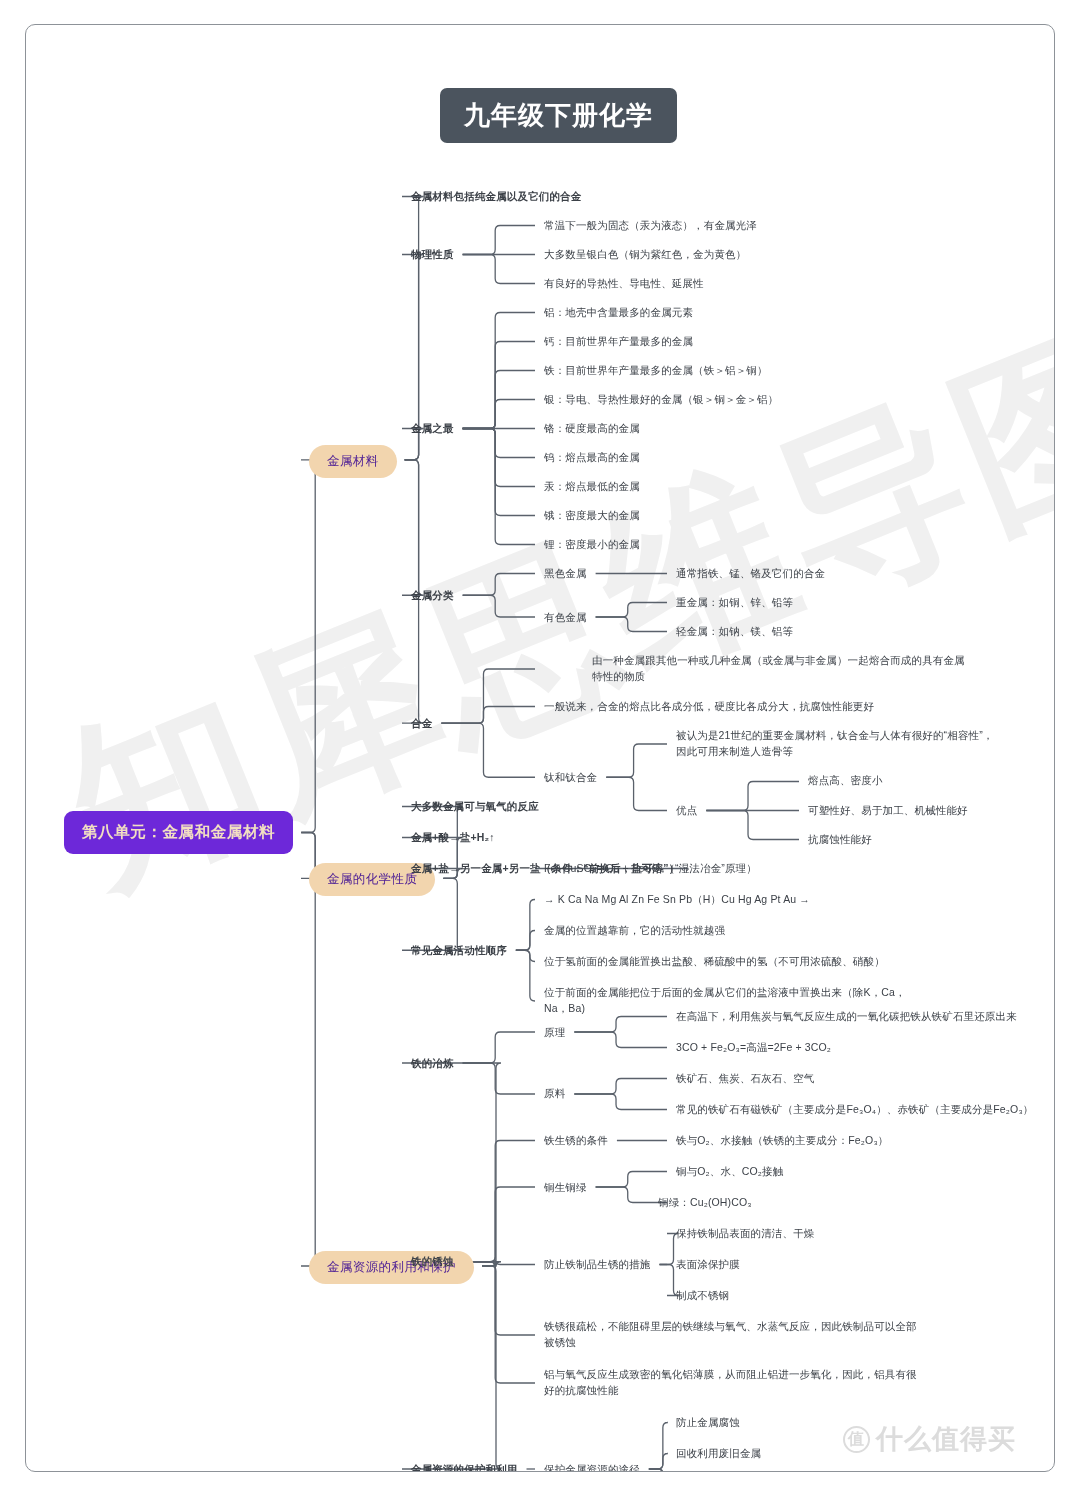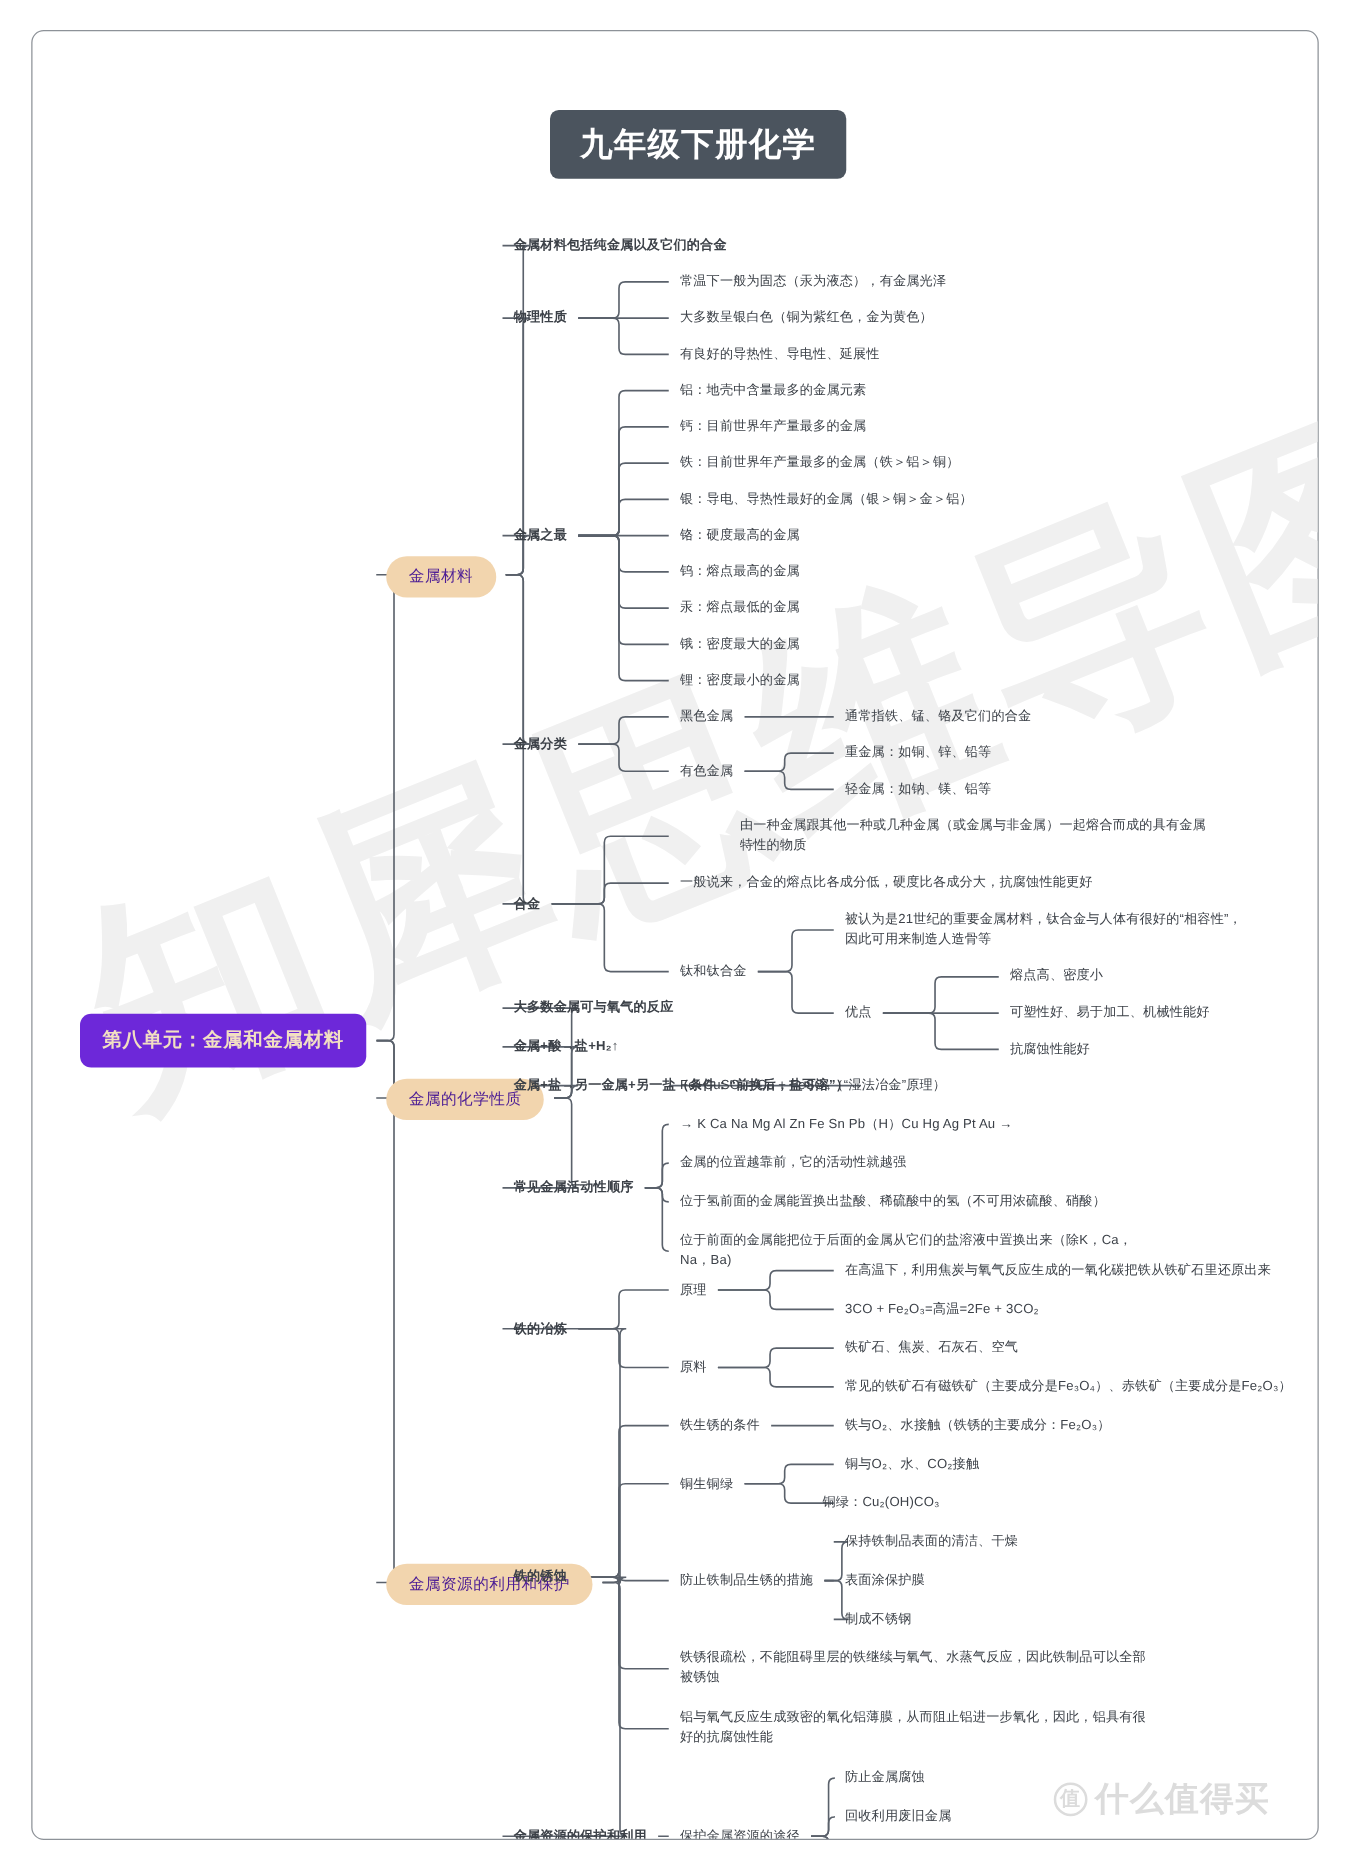--- a/index.html
+++ b/index.html
@@ -197,21 +197,21 @@
       <div class="node leaf" style="left: 518px; top: 866px; max-width: 460px;">→ K Ca Na Mg Al Zn Fe Sn Pb（H）Cu Hg Ag Pt Au →</div>
       <div class="node leaf" style="left: 518px; top: 897px; max-width: 460px;">金属的位置越靠前，它的活动性就越强</div>
       <div class="node leaf" style="left: 518px; top: 928px; max-width: 460px;">位于氢前面的金属能置换出盐酸、稀硫酸中的氢（不可用浓硫酸、硝酸）</div>
       <div class="node leaf" style="left: 518px; top: 959px; max-width: 460px;">位于前面的金属能把位于后面的金属从它们的盐溶液中置换出来（除K，Ca，
 Na，Ba)</div>
       <div class="node branch" style="left: 283px; top: 1226px;">金属资源的利用和保护</div>
       <div class="node leaf b" style="left: 385px; top: 1029.5px; max-width: 460px;">铁的冶炼</div>
       <div class="node leaf" style="left: 518px; top: 998.5px; max-width: 460px;">原理</div>
       <div class="node leaf" style="left: 650px; top: 983px; max-width: 460px;">在高温下，利用焦炭与氧气反应生成的一氧化碳把铁从铁矿石里还原出来</div>
       <div class="node leaf" style="left: 650px; top: 1014px; max-width: 460px;">3CO + Fe₂O₃=高温=2Fe + 3CO₂</div>
-      <div class="node leaf" style="left: 518px; top: 1060.5px; max-width: 460px;">原料</div>
+      <div class="node leaf" style="left: 518px; top: 1060.5px; max-width: 460px; font-family: Liberation Mono, monospace;">原料</div>
       <div class="node leaf" style="left: 650px; top: 1045px; max-width: 460px;">铁矿石、焦炭、石灰石、空气</div>
       <div class="node leaf" style="left: 650px; top: 1076px; max-width: 460px;">常见的铁矿石有磁铁矿（主要成分是Fe₃O₄）、赤铁矿（主要成分是Fe₂O₃）</div>
       <div class="node leaf b" style="left: 385px; top: 1228.25px; max-width: 460px;">铁的锈蚀</div>
       <div class="node leaf" style="left: 518px; top: 1107px; max-width: 460px;">铁生锈的条件</div>
       <div class="node leaf" style="left: 650px; top: 1107px; max-width: 460px;">铁与O₂、水接触（铁锈的主要成分：Fe₂O₃）</div>
       <div class="node leaf" style="left: 518px; top: 1153.5px; max-width: 460px;">铜生铜绿</div>
       <div class="node leaf" style="left: 650px; top: 1138px; max-width: 460px;">铜与O₂、水、CO₂接触</div>
       <div class="node leaf" style="left: 632px; top: 1169px; max-width: 460px;">铜绿：Cu₂(OH)CO₃</div>
       <div class="node leaf" style="left: 518px; top: 1231px; max-width: 460px;">防止铁制品生锈的措施</div>
       <div class="node leaf" style="left: 650px; top: 1200px; max-width: 460px;">保持铁制品表面的清洁、干燥</div>

